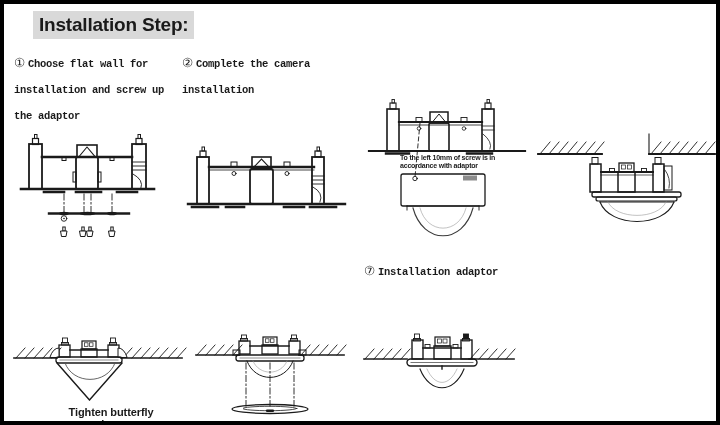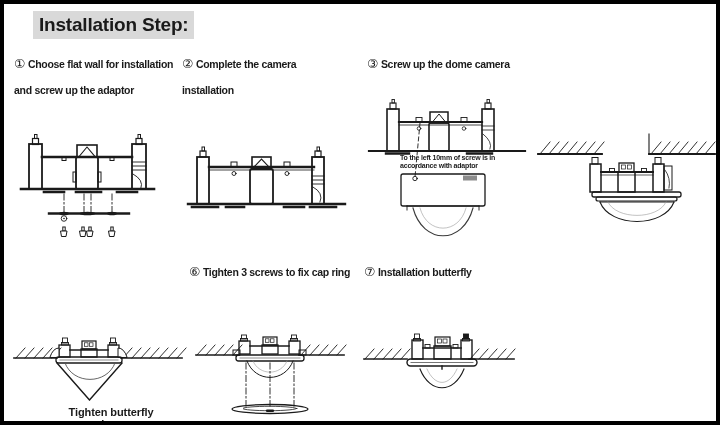--- a/index.html
+++ b/index.html
@@ -7,21 +7,21 @@
     position:relative;width:720px;height:425px;box-sizing:border-box;
     border:4px solid #000;background:#fff;overflow:hidden;
     font-family:"Liberation Sans","DejaVu Sans",sans-serif;color:#1a1a1a;
   }
   .title{
     position:absolute;left:8px;top:7px;background:#d9d9d9;color:#1a1a1a;
     font-size:19px;font-weight:bold;padding:3px 6px;letter-spacing:-0.2px;margin-left:21px;
   }
   .step-text{
     position:absolute;font-weight:bold;font-size:10.5px;line-height:26px;
-    letter-spacing:-0.3px;color:#1a1a1a;
+    letter-spacing:-0.3px;color:#1a1a1a;font-family:Liberation Mono, monospace;
   }
   .step-text .num{font-size:12.5px;margin-right:3px;font-weight:normal;}
   .s1{left:10px;top:47px;width:172px;}
   .s2{left:178px;top:47px;width:168px;}
   .s3{left:363px;top:47px;width:178px;}
   .s4{left:528px;top:47px;width:184px;}
   .s5{left:8px;top:255px;width:172px;}
   .s6{left:185px;top:255px;width:178px;}
   .s7{left:360px;top:255px;width:178px;}
   .diagram{position:absolute;}
@@ -48,28 +48,22 @@
 <div class="page">
 
   <div class="title">Installation Step:</div>
 
   <div class="step-text s1">
     <span class="num">①</span><span>Choose flat wall for installation and screw up the adaptor</span>
   </div>
   <div class="step-text s2">
     <span class="num">②</span><span>Complete the camera installation</span>
   </div>
-  <div class="step-text s3">
-    <span class="num">③</span><span>Screw up the dome camera</span>
-  </div>
-  <div class="step-text s6">
-    <span class="num">⑥</span><span>Tighten 3 screws to fix cap ring</span>
-  </div>
   <div class="step-text s7">
-    <span class="num">⑦</span><span>Installation butterfly</span>
+    <span class="num">⑦</span><span>Installation adaptor</span>
   </div>
 
   <div class="diagram d1">
     <svg width="170" height="120" viewBox="0 0 170 120">
       <g stroke="#1a1a1a" fill="none" stroke-width="1.5" stroke-linecap="square">
         <line x1="28" y1="33" x2="118" y2="33" stroke-width="2.6"></line>
         <rect x="48" y="33" width="4" height="3.5" stroke-width="1"></rect>
         <rect x="96" y="33" width="4" height="3.5" stroke-width="1"></rect>
         <rect x="15" y="20" width="13" height="45" stroke-width="1.8"></rect>
         <rect x="18.5" y="14.5" width="6" height="6" stroke-width="1.2"></rect>

